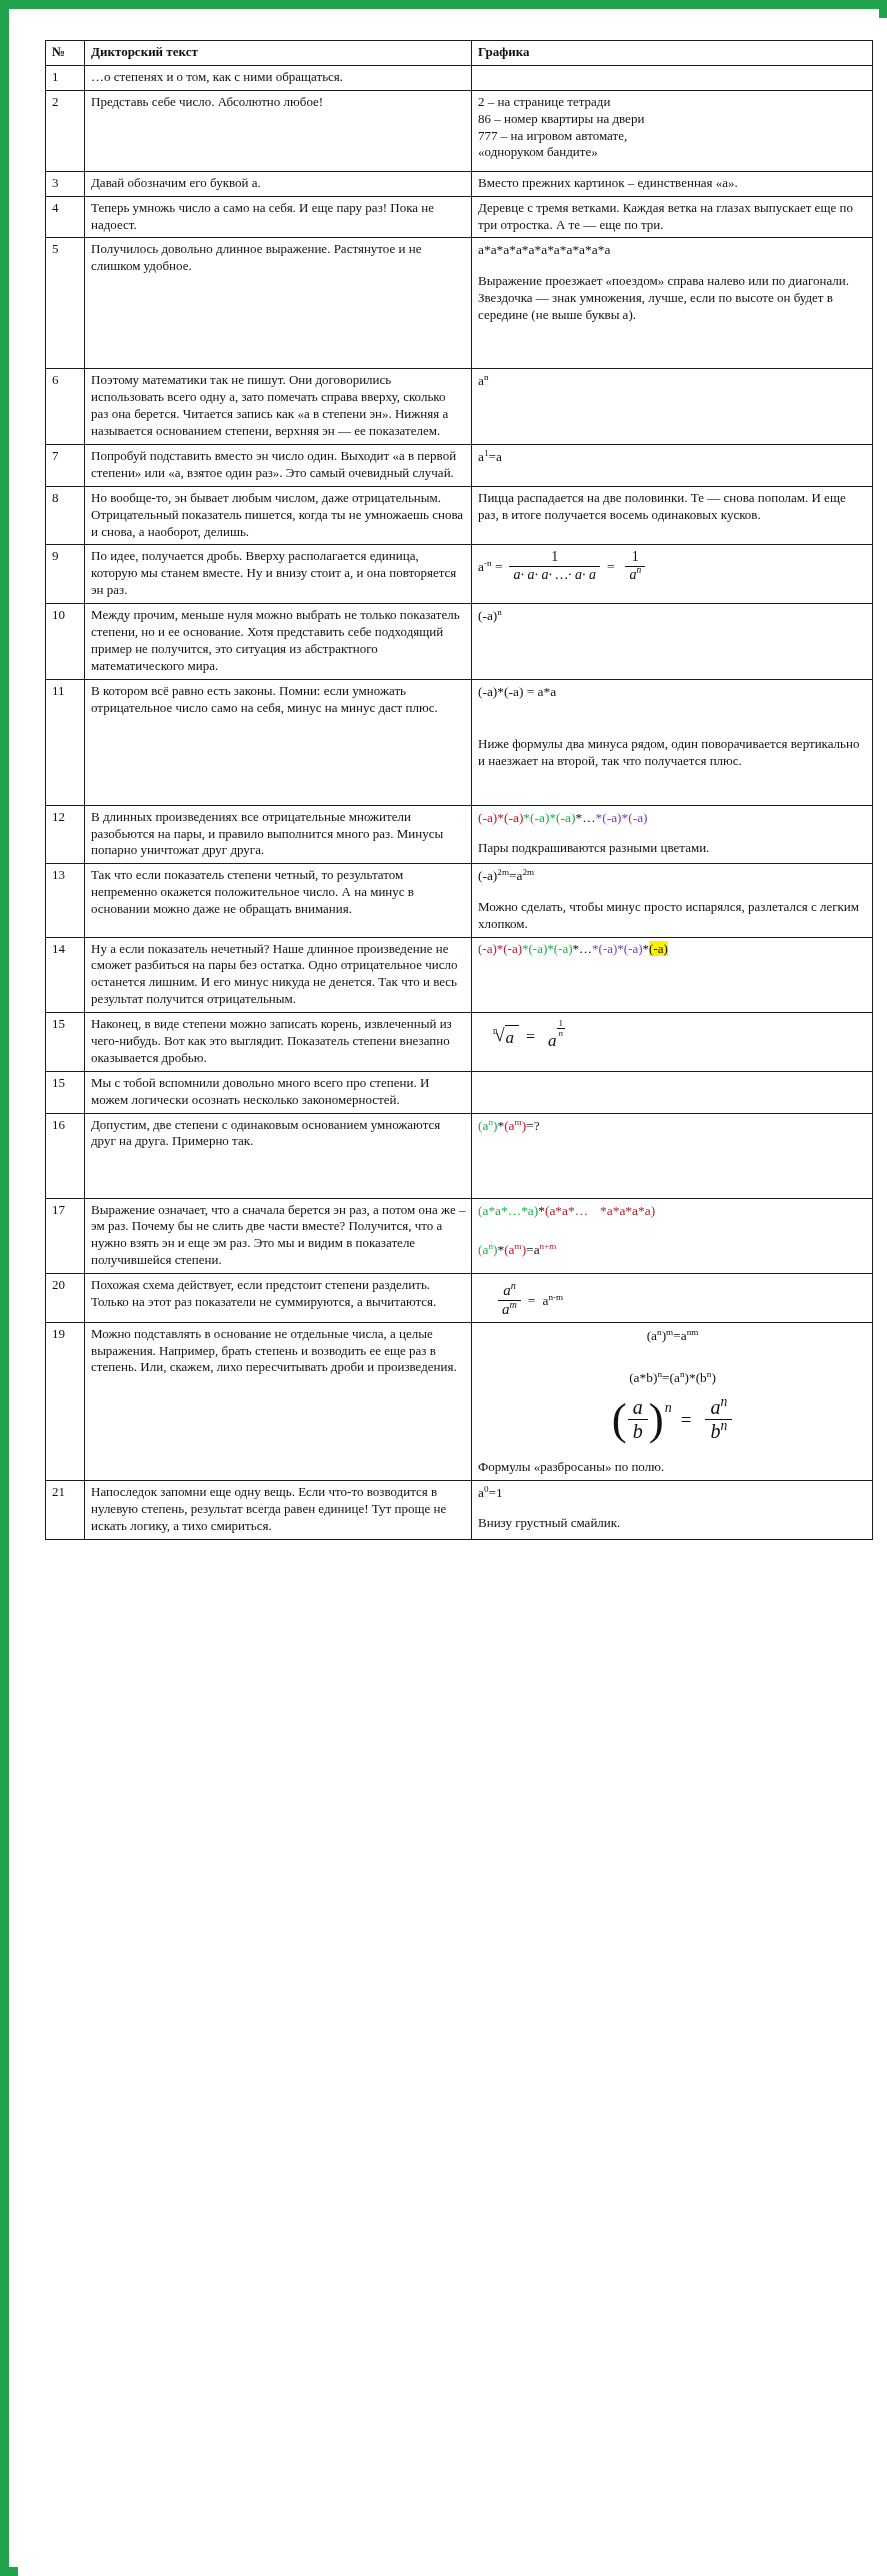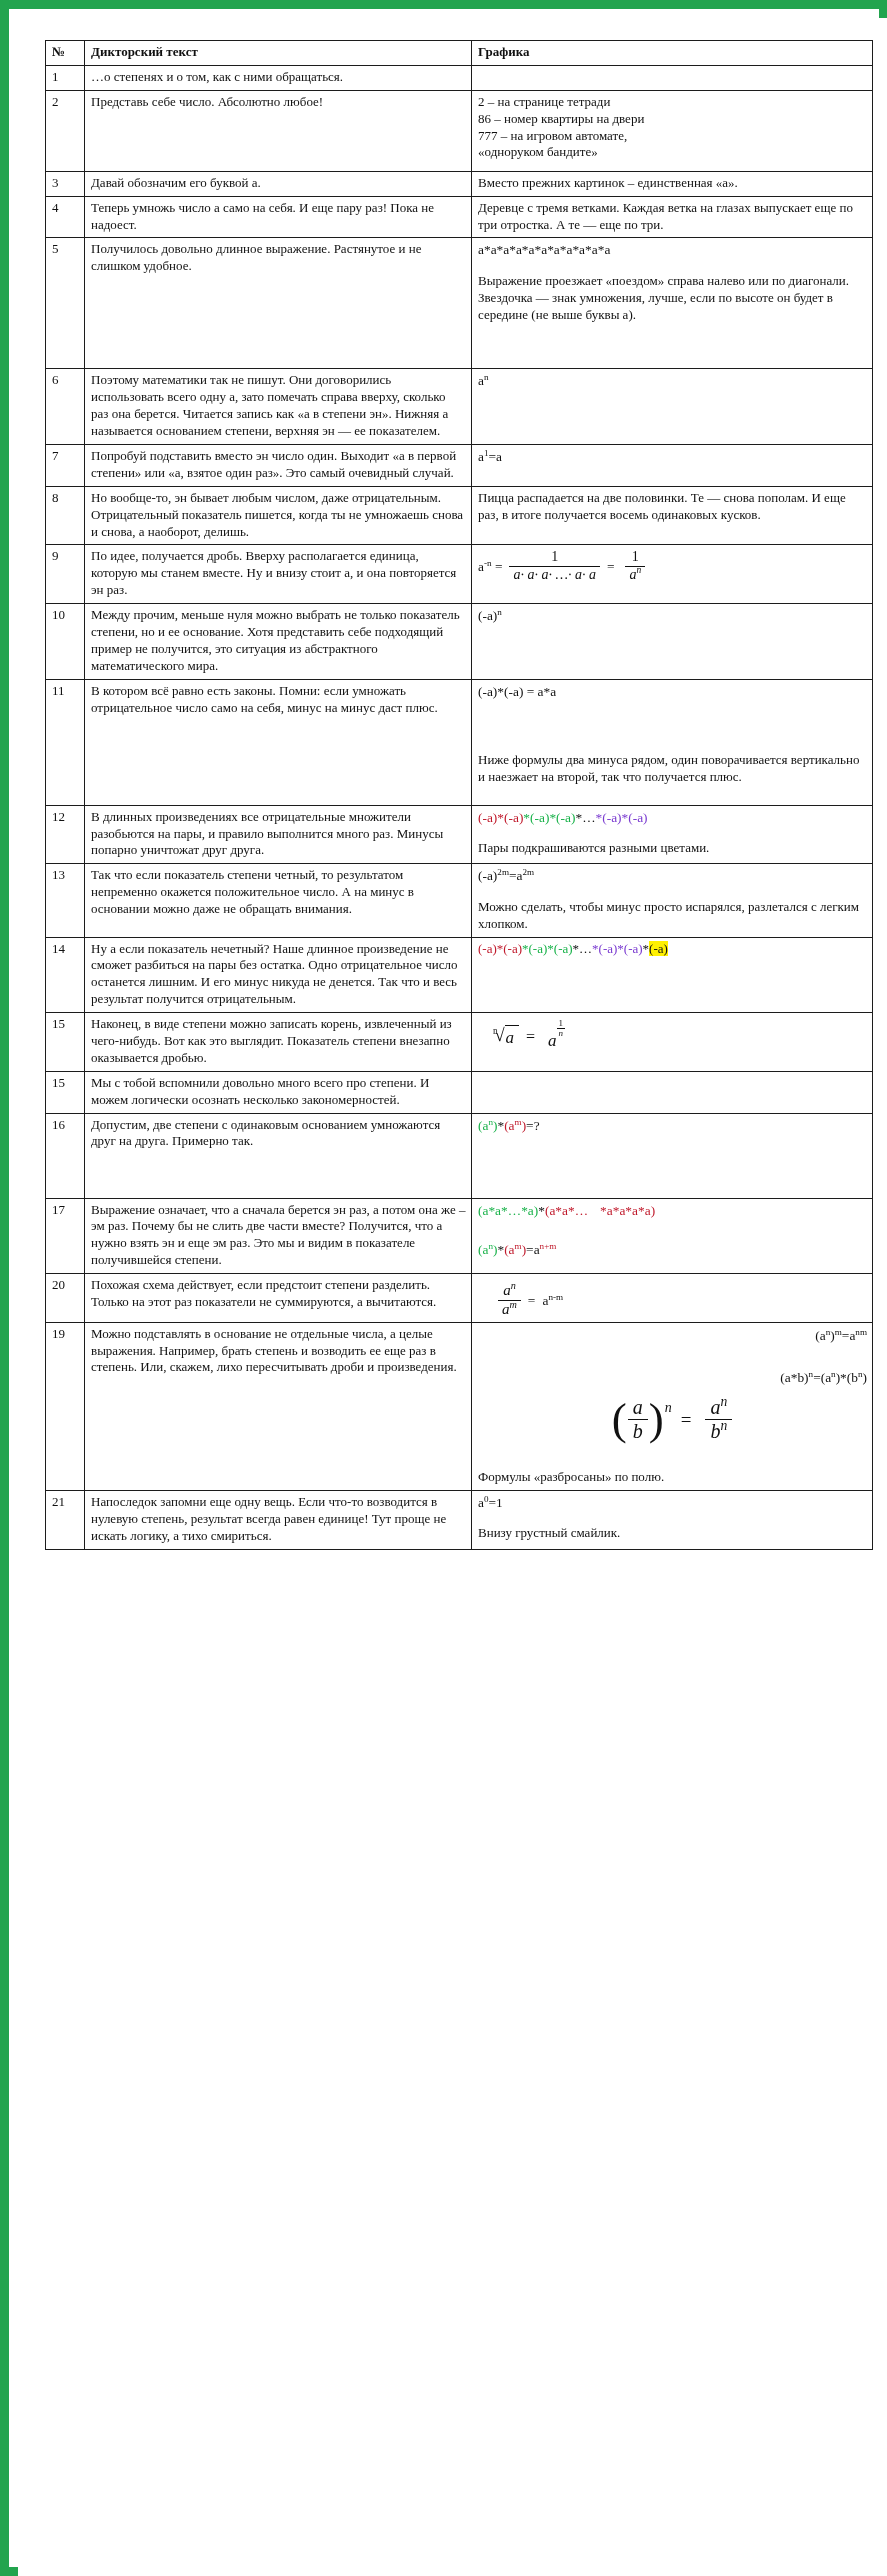--- a/index.html
+++ b/index.html
@@ -101,21 +101,21 @@
   .frac.lean > .top { font-style: italic; }
 
   .formula-row {
     display: flex;
     align-items: center;
     gap: 7px;
     font-size: 14px;
     padding-top: 2px;
   }
   .formula-center {
-    text-align: right;
+    text-align: center;
     font-size: 14.3px;
   }
 
   
   .bigfrac-eq {
     display: flex;
     align-items: center;
     justify-content: center;
     gap: 10px;
     margin-top: 10px;
@@ -282,21 +282,21 @@
       <td class="graph-cell">
         <span class="mathi"><span>(-a)</span><sup class="exp">n</sup></span>
       </td>
     </tr>
 
     <tr>
       <td class="num-cell">11</td>
       <td class="text-cell" style="height:118px">В котором всё равно есть законы. Помни: если умножать отрицательное число само на себя, минус на минус даст плюс.</td>
       <td class="graph-cell">
         <div class="blk mathi">(-a)*(-a) = a*a</div>
-        <div class="blk gap-lg" style="margin-top:52px">Ниже формулы два минуса рядом, один поворачивается вертикально и наезжает на второй, так что получается плюс.</div>
+        <div class="blk gap-lg" style="margin-top:36px">Ниже формулы два минуса рядом, один поворачивается вертикально и наезжает на второй, так что получается плюс.</div>
       </td>
     </tr>
 
     <tr>
       <td class="num-cell">12</td>
       <td class="text-cell">В длинных произведениях все отрицательные множители разобьются на пары, и правило выполнится много раз. Минусы попарно уничтожат друг друга.</td>
       <td class="graph-cell">
         <div class="blk mathi"><span style="color: rgb(192, 25, 43);">(-a)</span><span style="color: rgb(192, 25, 43);">*</span><span style="color: rgb(192, 25, 43);">(-a)</span><span style="color: rgb(25, 178, 74);">*</span><span style="color: rgb(25, 178, 74);">(-a)</span><span style="color: rgb(25, 178, 74);">*</span><span style="color: rgb(25, 178, 74);">(-a)</span><span style="color: rgb(17, 17, 17);">*</span><span style="color: rgb(17, 17, 17);">…</span><span style="color: rgb(122, 59, 208);">*</span><span style="color: rgb(122, 59, 208);">(-a)</span><span style="color: rgb(122, 59, 208);">*</span><span style="color: rgb(122, 59, 208);">(-a)</span></div>
         <div class="blk">Пары подкрашиваются разными цветами.</div>
       </td>
@@ -392,21 +392,21 @@
             </span>
             <span class="paren">)</span>
             <span class="sup-n">n</span>
           </span>
           <span class="eqsign">=</span>
           <span class="bigfrac" style="margin-left:4px">
             <span class="top"><span>a</span><sup class="exp">n</sup></span>
             <span class="bot"><span>b</span><sup class="exp">n</sup></span>
           </span>
         </div>
-        <div class="blk" style="margin-top:26px">Формулы «разбросаны» по полю.</div>
+        <div class="blk" style="margin-top:16px">Формулы «разбросаны» по полю.</div>
       </td>
     </tr>
 
 
     <tr>
       <td class="num-cell">21</td>
       <td class="text-cell">Напоследок запомни еще одну вещь. Если что-то возводится в нулевую степень, результат всегда равен единице! Тут проще не искать логику, а тихо смириться.</td>
       <td class="graph-cell">
         <div class="blk mathi"><span>a</span><sup class="exp">0</sup><span>=1</span></div>
         <div class="blk">Внизу грустный смайлик.</div>

